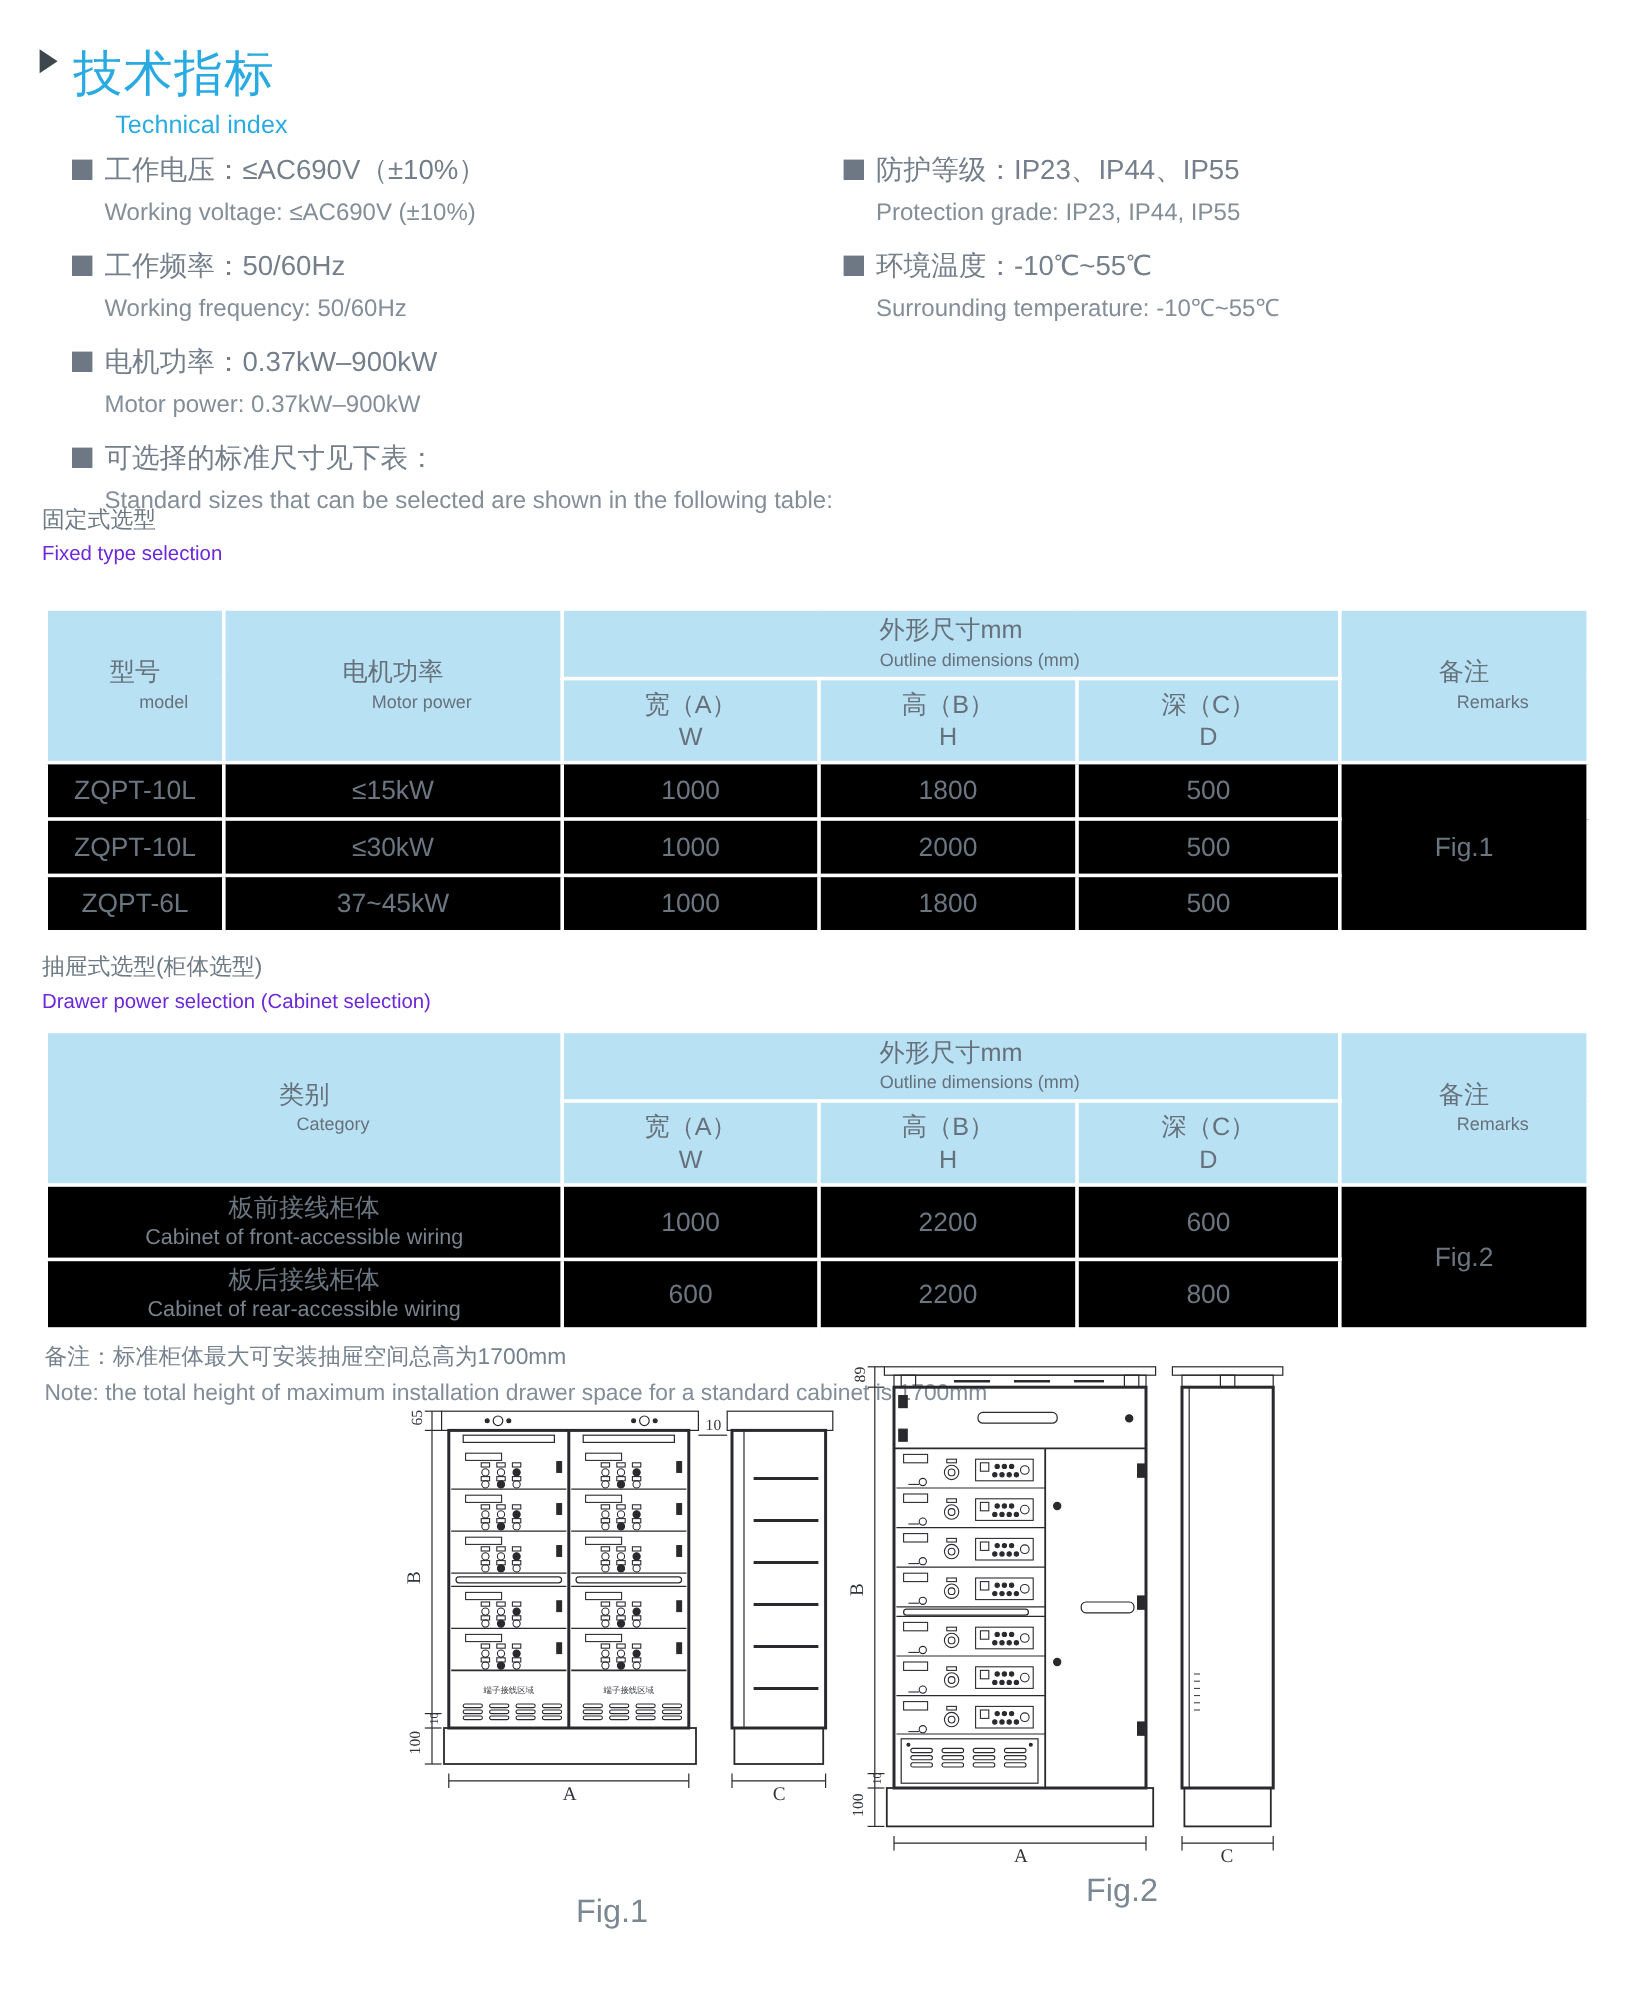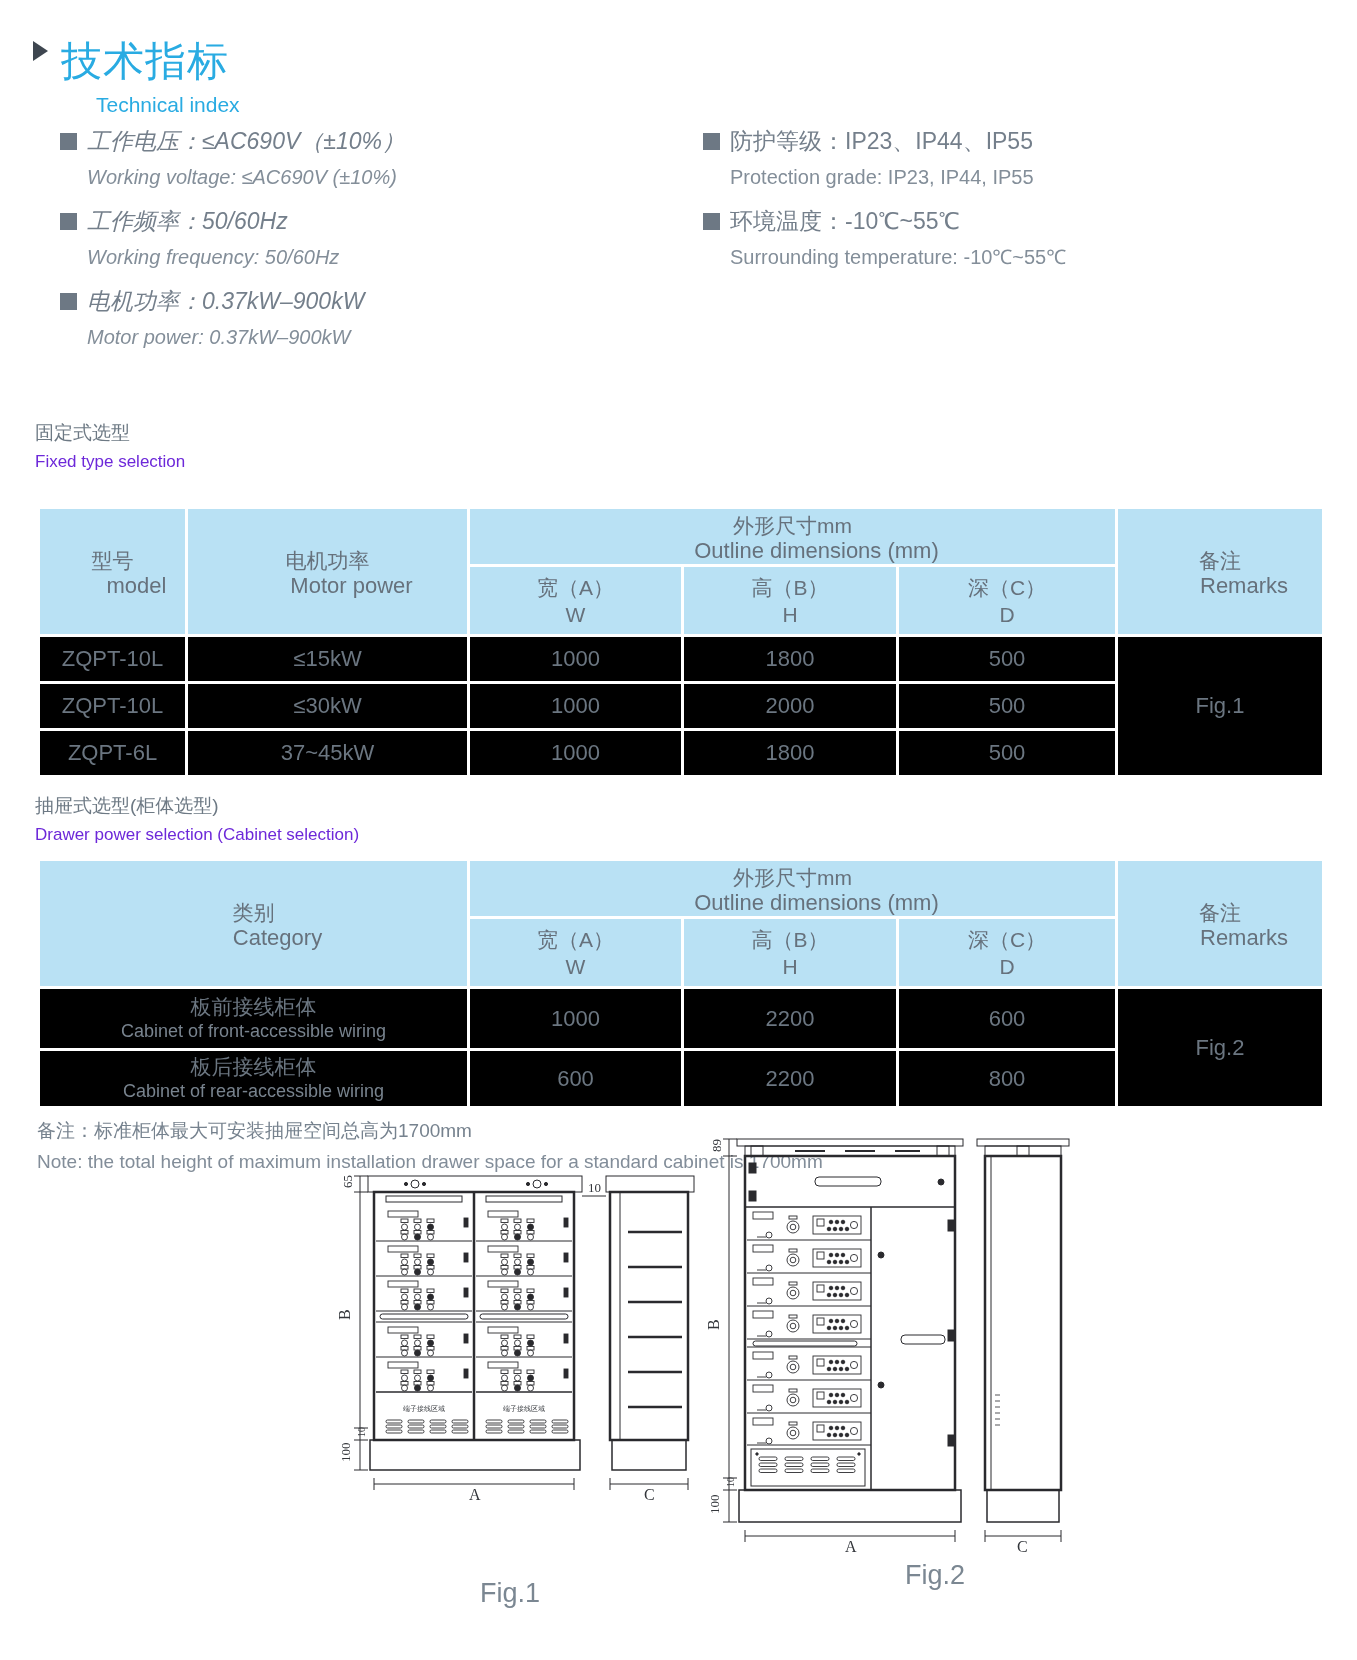--- a/index.html
+++ b/index.html
@@ -7,37 +7,37 @@
         font-family:"Liberation Sans",sans-serif;color:#76818d;}
   
   .hdr{position:absolute;left:33px;top:34px;}
   .hdr .arrow{display:inline-block;width:0;height:0;border-left:15px solid #3e4650;
         border-top:10px solid transparent;border-bottom:10px solid transparent;
         vertical-align:14px;margin-right:13px;}
   .hdr h1{display:inline-block;margin:0;font-size:41px;font-weight:400;color:#29abe2;letter-spacing:1px;}
   .hdr .sub{margin:4px 4px 0 63px;font-size:21px;color:#29abe2;}
   
   .specs{position:absolute;width:640px;}
-  .specs.left{left:60px;top:126px;font-style:italic;}
+  .specs.left{left:60px;top:126px;}
   .specs.right{left:703px;top:126px;}
   .spec .zh{font-size:23px;color:#747f8b;line-height:30px;margin:0 0 9px 0;white-space:nowrap;}
   .spec .zh .bullet{display:inline-block;width:17px;height:17px;background:#6d7884;
         margin-right:10px;vertical-align:-1px;}
   .spec .en{font-size:20px;color:#838e99;line-height:24px;margin:0 0 17px 27px;white-space:nowrap;}
   
   .seclab{position:absolute;left:35px;}
   .seclab .zh{font-size:19px;color:#6d7984;margin:0 0 6px 0;}
   .seclab .en{font-size:17px;color:#6d28d9;text-align:right;}
   
   table.tbl{position:absolute;left:37px;border-collapse:collapse;table-layout:fixed;width:1285px;}
   table.tbl td{border:3px solid #fff;text-align:center;vertical-align:middle;padding:0;margin-left:20px;}
   table.tbl td.h{background:#b9e1f4;color:#66717c;}
   table.tbl td.d{background:#000000;color:#6b7681;font-size:22px;}
   .hzh{font-size:21px;line-height:27px;}
-  .hen{font-size:22px;line-height:23px;padding-left:48px;}
+  .hen{font-size:15px;line-height:23px;padding-left:48px;}
   .czh{font-size:21px;line-height:26px;color:#6b7681;}
   .cen{font-size:18px;line-height:23px;color:#78838e;}
   tr.r1{height:58px;} tr.r2{height:70px;}
   tr.dr{height:47px;} tr.dr2a{height:62px;} tr.dr2b{height:58px;}
   
   .note{position:absolute;left:37px;top:1118px;}
   .note .zh{font-size:19px;color:#76828e;margin:0 0 7px 0;}
   .note .en{font-size:19px;color:#828d99;}
   
   svg.fig{position:absolute;}
@@ -59,20 +59,24 @@
       <div class="zh"><span class="bullet"></span><span>工作电压：≤AC690V（±10%）</span></div>
       <div class="en">Working voltage: ≤AC690V (±10%)</div>
     </div>
     <div class="spec">
       <div class="zh"><span class="bullet"></span><span>工作频率：50/60Hz</span></div>
       <div class="en">Working frequency: 50/60Hz</div>
     </div>
     <div class="spec">
       <div class="zh"><span class="bullet"></span><span>电机功率：0.37kW–900kW</span></div>
       <div class="en">Motor power: 0.37kW–900kW</div>
+    </div>
+    <div class="spec">
+      <div class="zh"><span class="bullet"></span><span>可选择的标准尺寸见下表：</span></div>
+      <div class="en">Standard sizes that can be selected are shown in the following table:</div>
     </div>
   </div>
 
   <div class="specs right">
     <div class="spec">
       <div class="zh"><span class="bullet"></span><span>防护等级：IP23、IP44、IP55</span></div>
       <div class="en">Protection grade: IP23, IP44, IP55</div>
     </div>
     <div class="spec">
       <div class="zh"><span class="bullet"></span><span>环境温度：-10℃~55℃</span></div>

